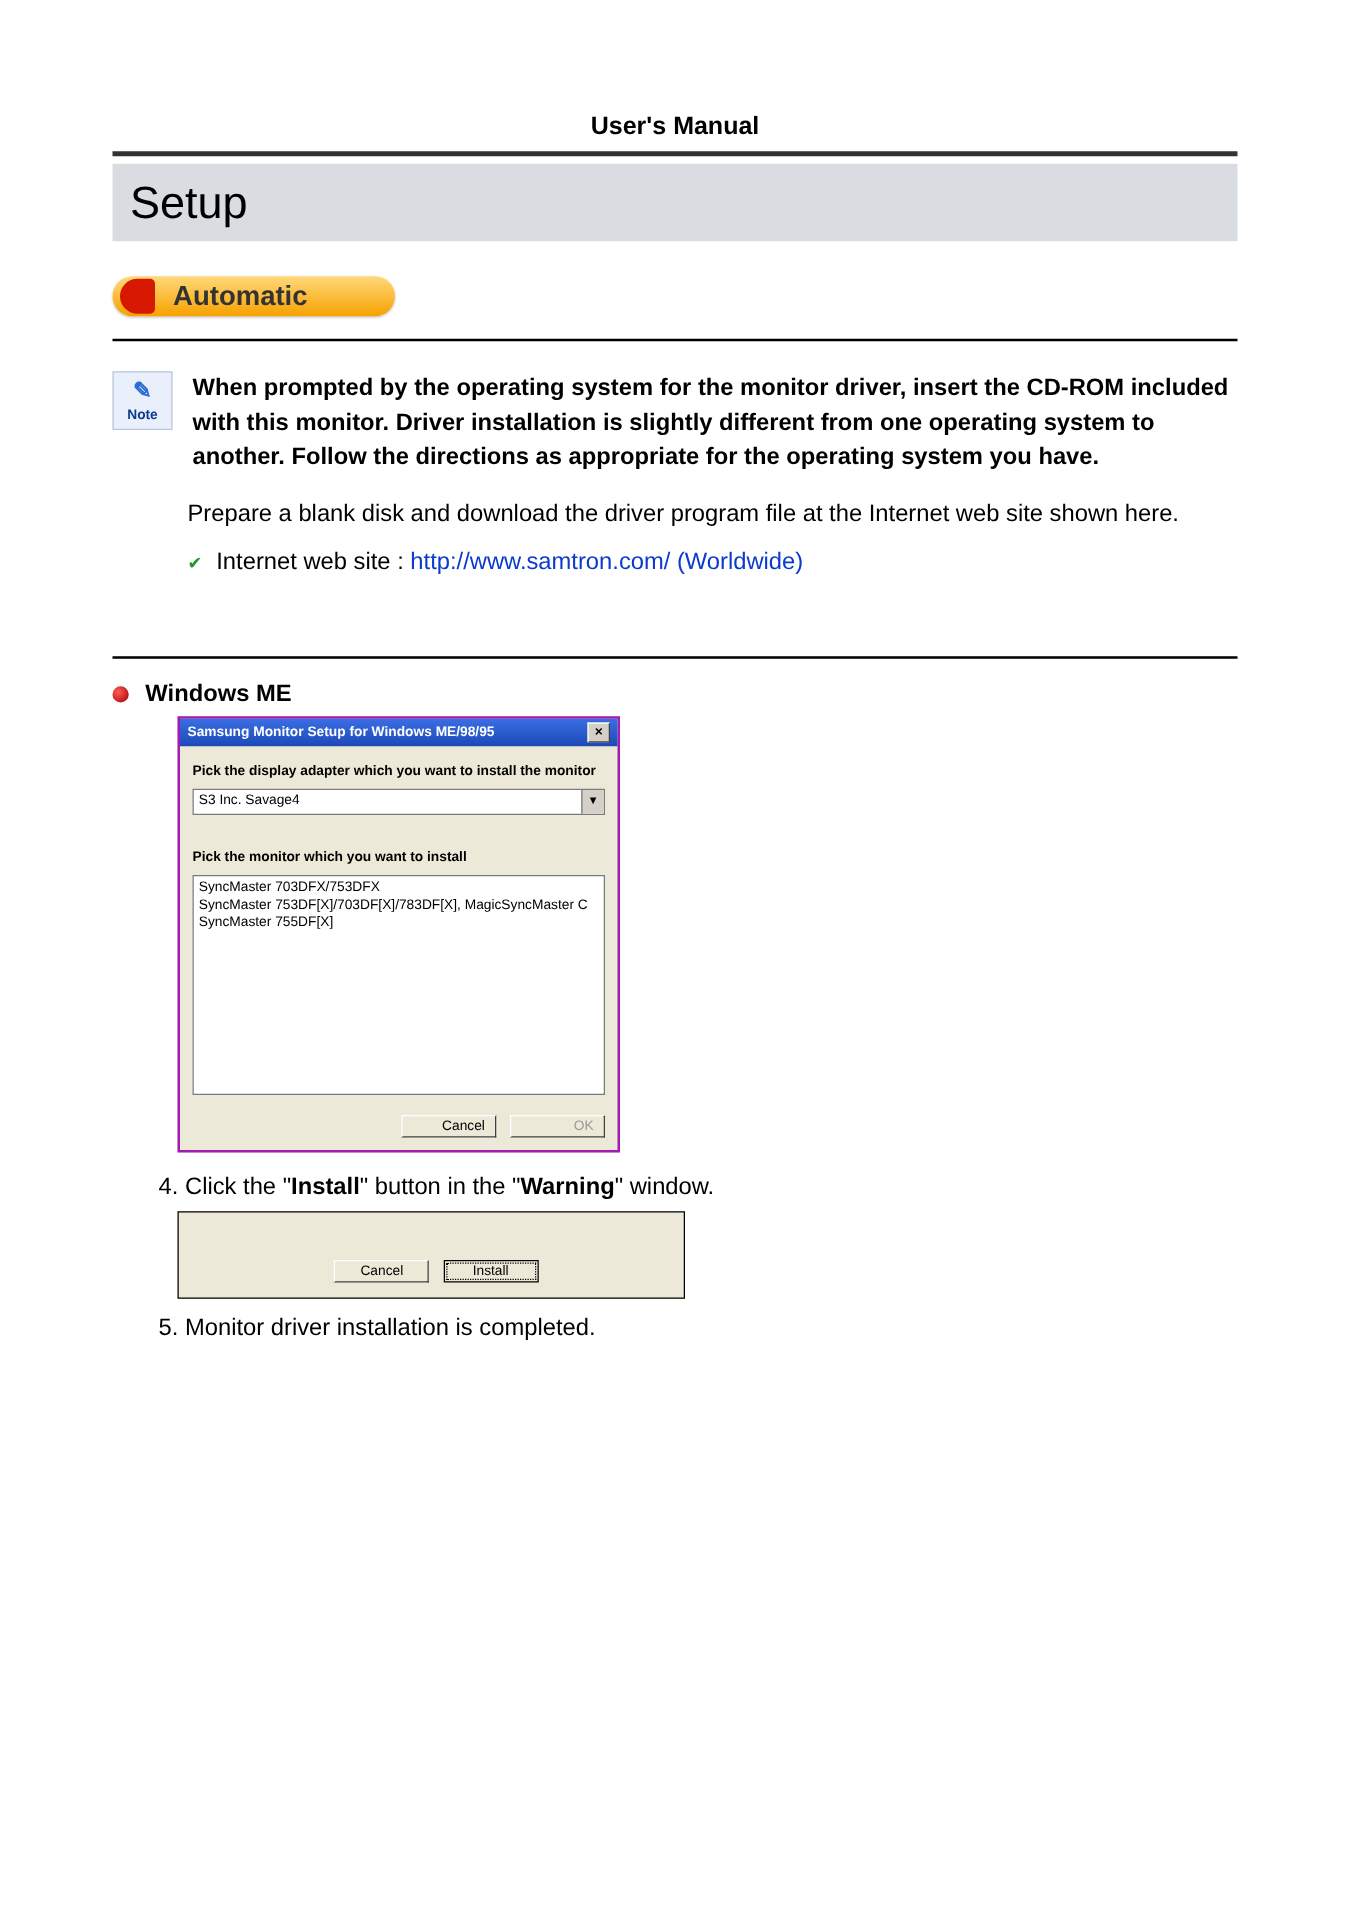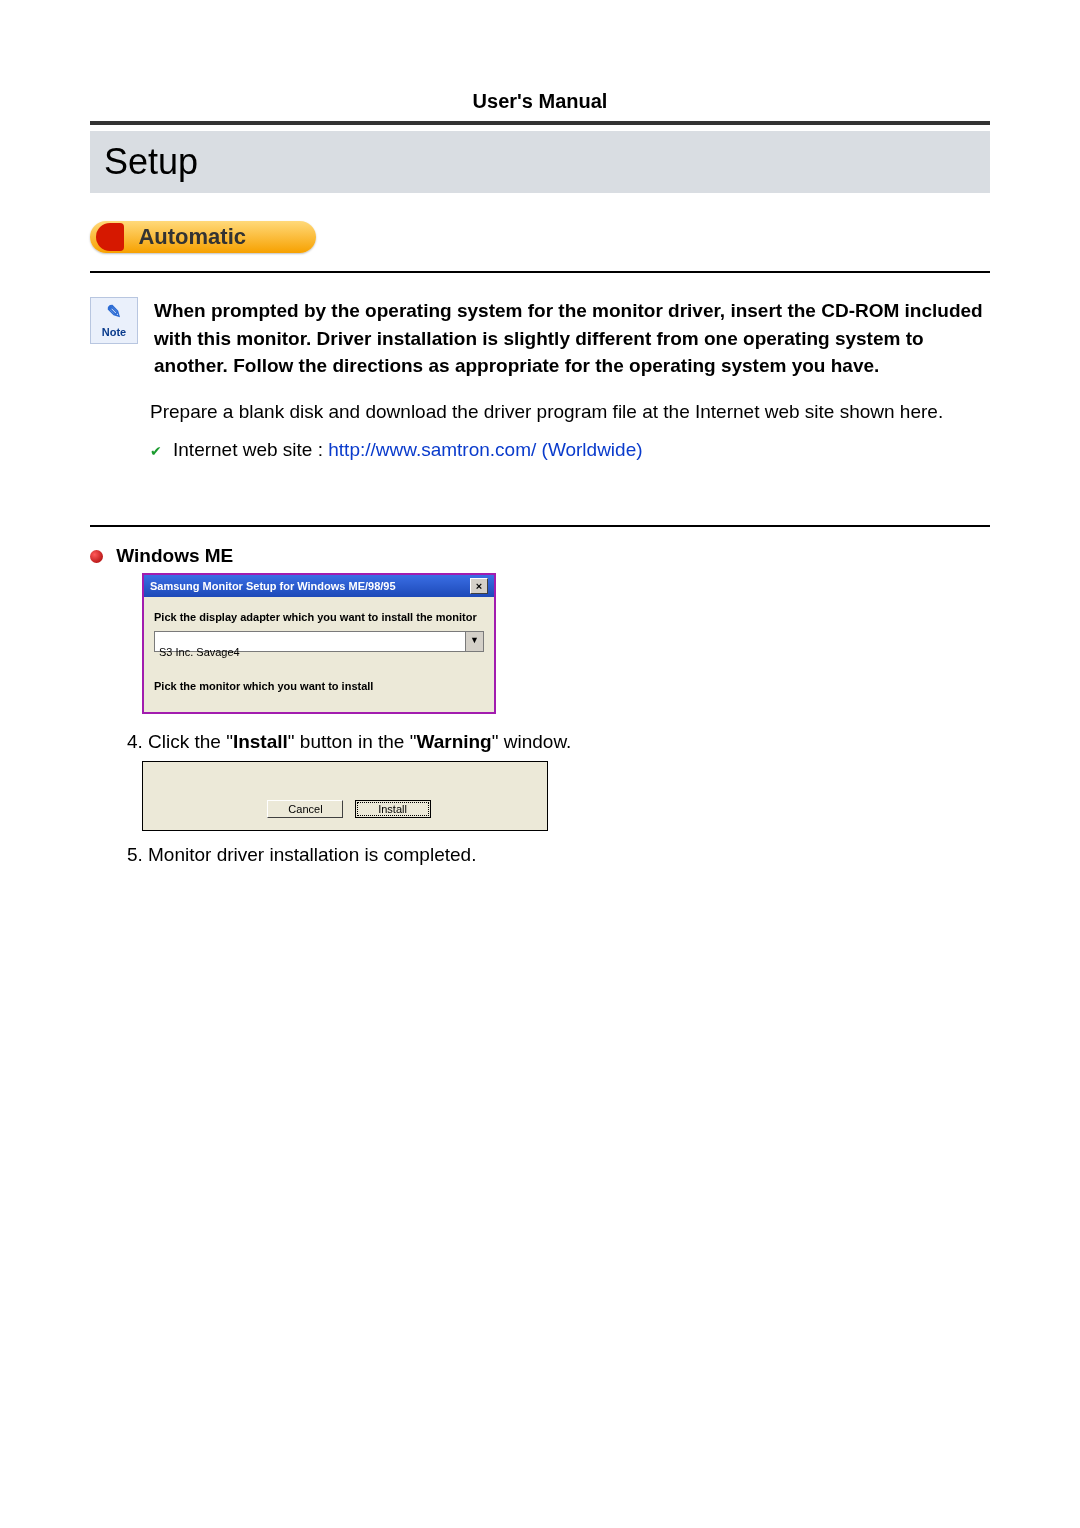--- a/index.html
+++ b/index.html
@@ -183,21 +183,21 @@
     margin-bottom: 8px;
   }
   .combo {
     display: flex;
     border: 1px solid #7a7a7a;
     background: #fff;
     height: 19px;
   }
   .combo .val {
     flex: 1;
-    padding: 14px 4px;
+    padding: 2px 4px;
     font-size: 11px;
   }
   .combo .arrow {
     width: 17px;
     background: #d4d0c8;
     border-left: 1px solid #7a7a7a;
     text-align: center;
     font-size: 9px;
     line-height: 17px;
   }
@@ -308,20 +308,29 @@
       <span>Samsung Monitor Setup for Windows  ME/98/95</span>
       <span class="close">×</span>
     </div>
     <div class="dlg-body">
       <div class="dlg-label">Pick the display adapter which you want to install the monitor</div>
       <div class="combo">
         <div class="val">S3 Inc. Savage4</div>
         <div class="arrow">▼</div>
       </div>
       <div class="dlg-label" style="margin-top:28px">Pick the monitor which you want to install</div>
+      <div class="listbox">
+        <div class="row">SyncMaster 703DFX/753DFX</div>
+        <div class="row">SyncMaster 753DF[X]/703DF[X]/783DF[X], MagicSyncMaster C</div>
+        <div class="row">SyncMaster 755DF[X]</div>
+      </div>
+    </div>
+    <div class="dlg-buttons">
+      <span class="winbtn">Cancel</span>
+      <span class="winbtn disabled">OK</span>
     </div>
   </div>
 
   <ol class="steps" start="4">
     <li>
       <span>Click the "</span><b>Install</b><span>" button in the "</span><b>Warning</b><span>" window.</span>
     </li>
   </ol>
 
   <div class="dialog2">

